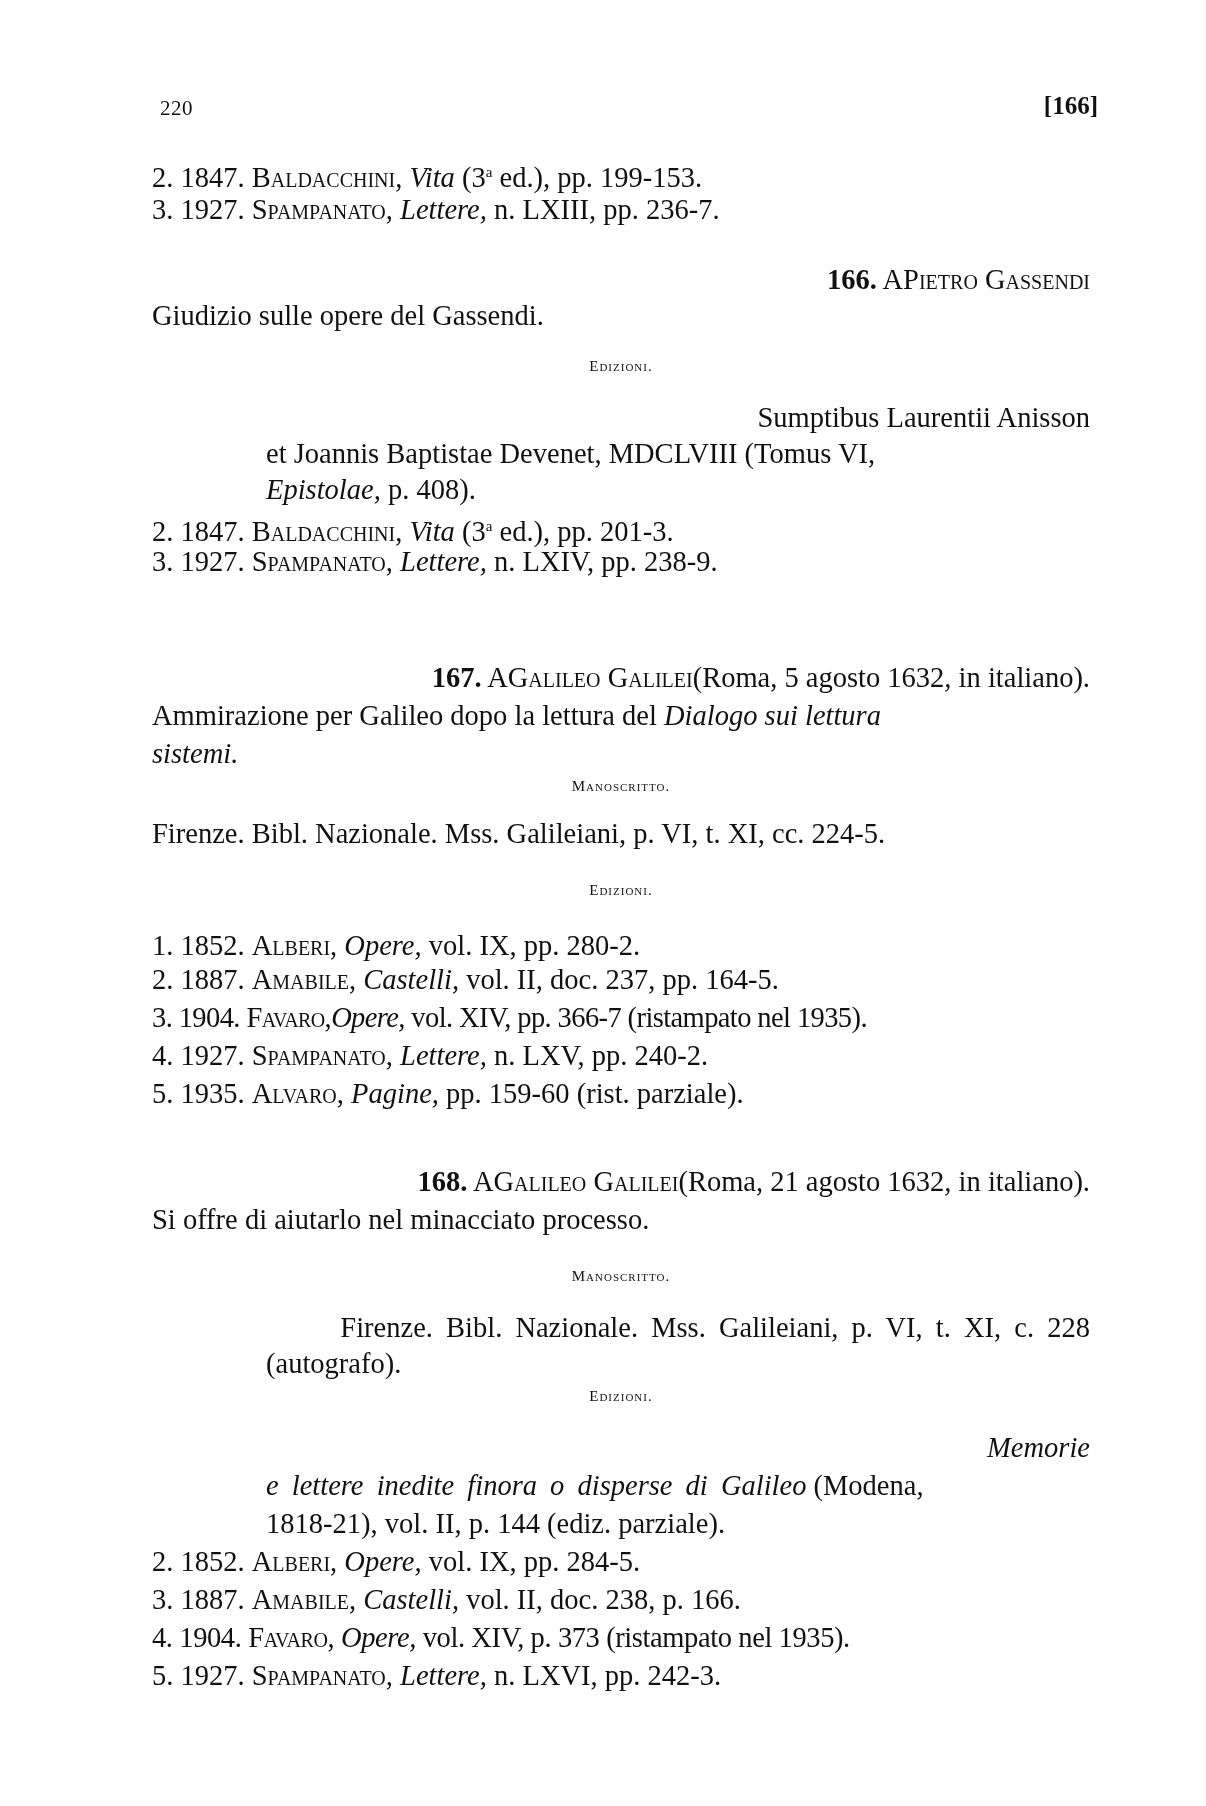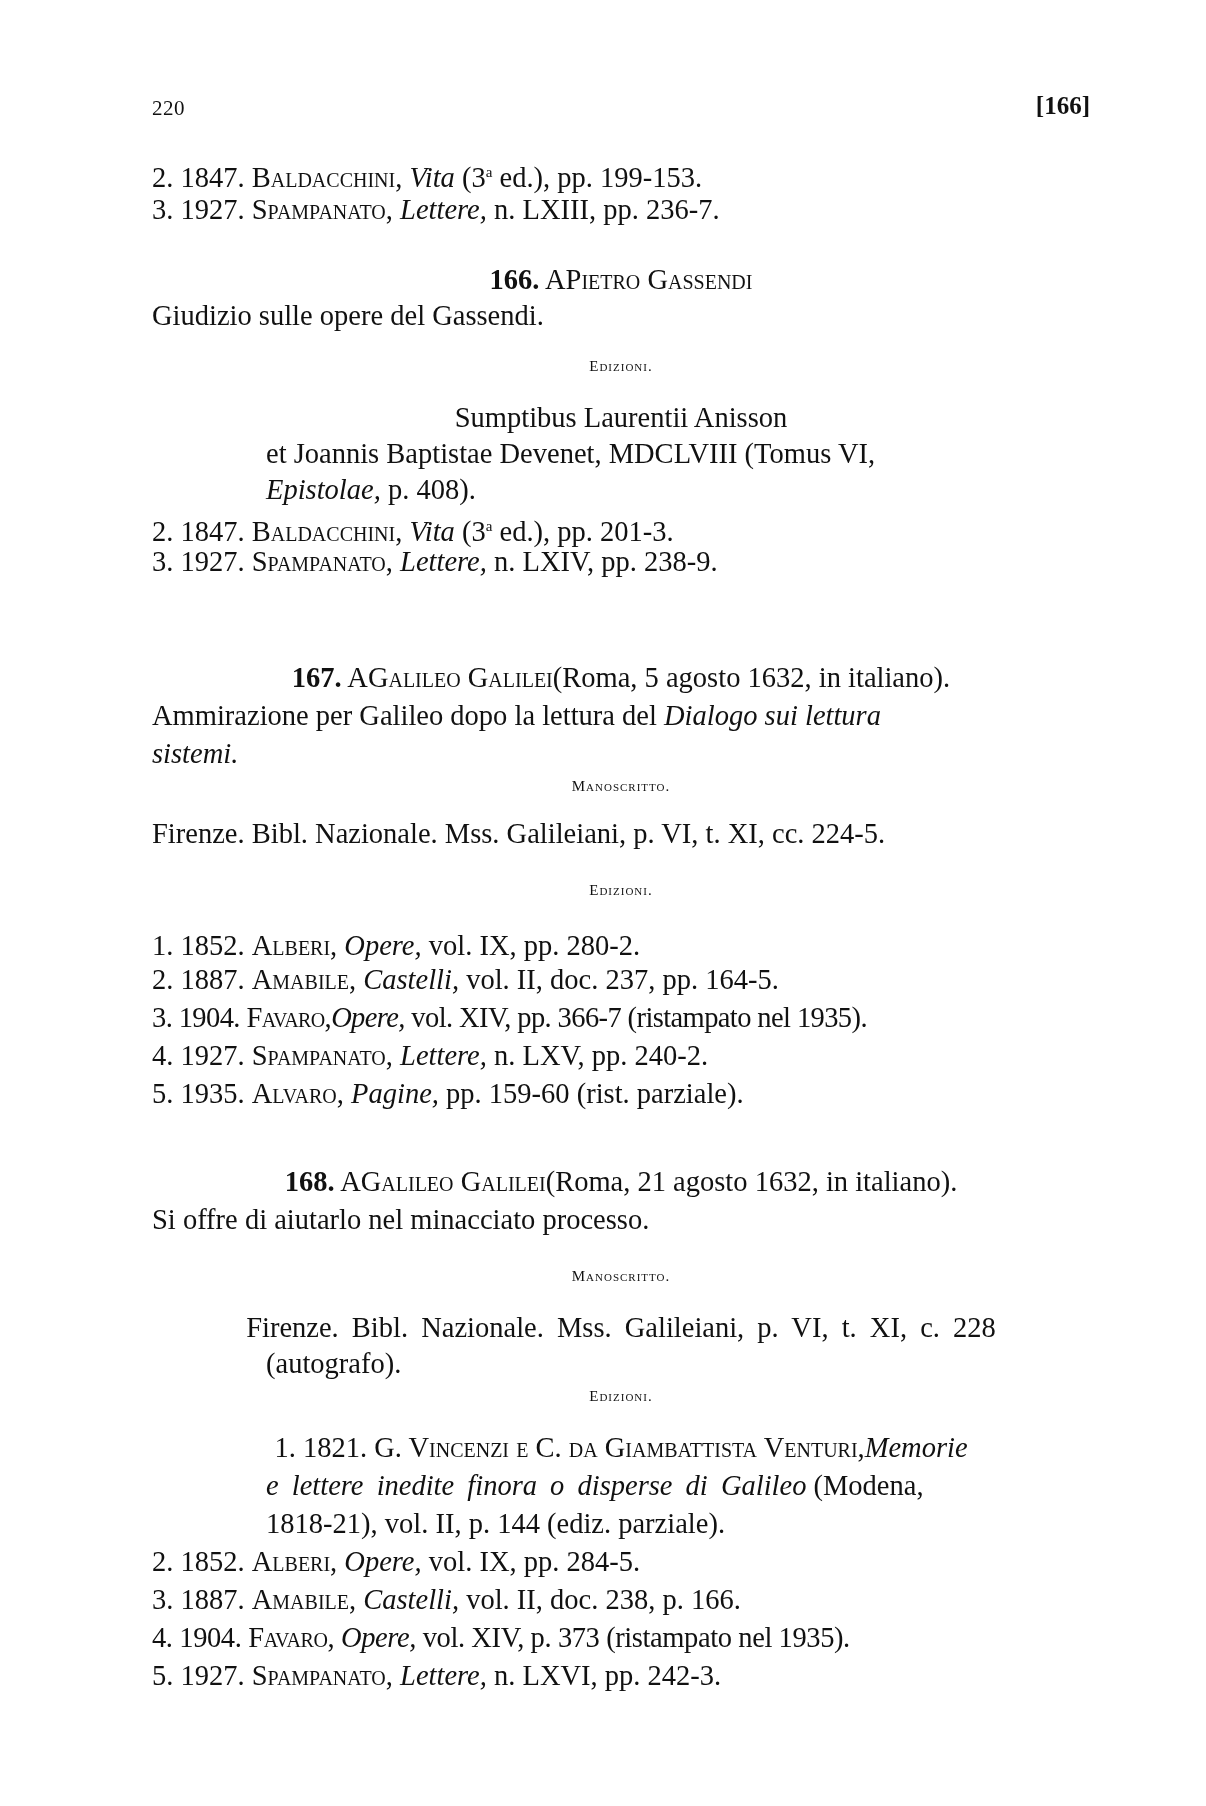--- a/index.html
+++ b/index.html
@@ -17,21 +17,21 @@
     }
     .page {
       position: absolute;
       left: 152px;
       top: 0;
       width: 938px;
     }
     .running-head {
       position: absolute;
       top: 92px;
-      left: 0;
+      left: 8px;
       width: 938px;
       height: 30px;
       text-align: right;
     }
     .folio {
       position: absolute;
       left: 0;
       top: 4px;
       font-size: 21px;
       letter-spacing: 0.5px;
@@ -62,21 +62,21 @@
       font-variant: small-caps;
       letter-spacing: 1px;
     }
     .justify-line {
       position: absolute;
       left: 0;
       width: 938px;
       font-size: 28.5px;
       line-height: 36px;
       display: flex;
-      justify-content: center;
+      justify-content: flex-end;
       white-space: nowrap;
     }
     sup { font-size: 15px; vertical-align: 10px; }
   </style>
 </head>
 <body>
 
 <div class="page">
 
   <div class="running-head">
@@ -189,21 +189,20 @@
 
   <div class="section-label" style="top:1268px">Manoscritto.</div>
   <div class="justify-line" style="top:1310px">
     <span style="word-spacing:6px">Firenze. Bibl. Nazionale. Mss. Galileiani, p. VI, t. XI, c. 228</span>
   </div>
   <div class="line indent" style="top:1346px">(autografo).</div>
 
   <div class="section-label" style="top:1388px">Edizioni.</div>
 
   <div class="justify-line" style="top:1430px">
-    <span><span>1.</span> <span>1821.</span> <span class="sc">G. Vincenzi e C. da Giambattista Venturi,</span></span>
     <span class="it">Memorie</span>
   </div>
   <div class="line indent" style="top:1468px">
     <span class="it" style="word-spacing:6px">e lettere inedite finora o disperse di Galileo</span><span> (Modena,</span>
   </div>
   <div class="line indent" style="top:1506px">1818-21), vol. II, p. 144 (ediz. parziale).</div>
 
   <div class="line" style="top:1544px">
     <span>2.</span>
     <span>1852.</span>

